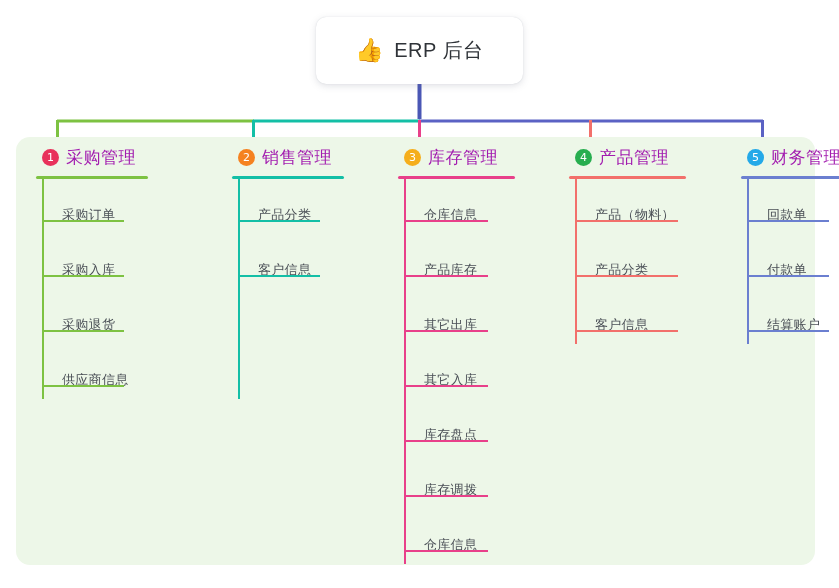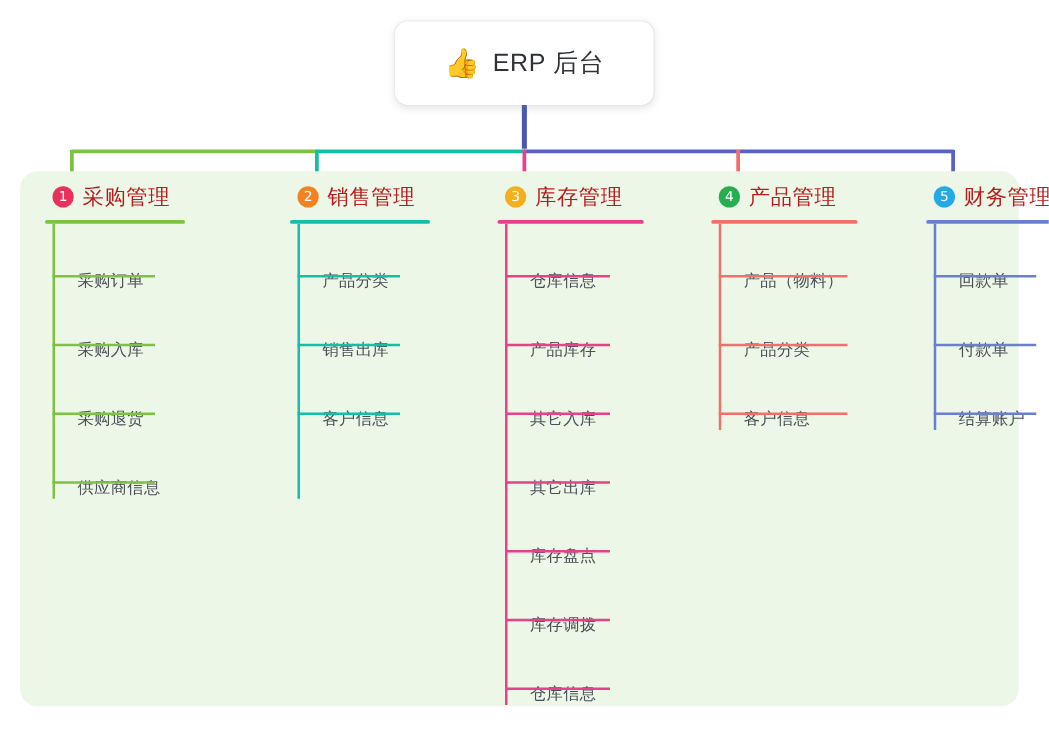--- a/index.html
+++ b/index.html
@@ -93,21 +93,21 @@
     color: #ffffff;
     font-size: 11px;
     line-height: 17px;
     text-align: center;
     font-family: "DejaVu Sans", sans-serif;
     flex: 0 0 auto;
     box-sizing: border-box;
   }
   .col-title {
     font-size: 17px;
-    color: #b91c1c;
+    color: #a21caf;
     letter-spacing: 0.5px;
   }
   .col-rule {
     height: 3px;
     border-radius: 2px;
     margin-top: 7px;
   }
 
   
   .items {
@@ -119,21 +119,21 @@
     left: 6px;
     top: 0;
     width: 2px;
     bottom: 0;
   }
   .item {
     position: relative;
     height: 55px;
     box-sizing: border-box;
     display: flex;
-    align-items: flex-end;
+    align-items: center;
   }
   .item-label {
     margin-left: 26px;
     margin-top: 17px;
     font-size: 13px;
     color: #4a4f56;
     white-space: nowrap;
     letter-spacing: 0.3px;
   }
   .item-rule {
@@ -203,24 +203,20 @@
           <span class="col-title">销售管理</span>
         </div>
         <div class="col-rule" style="background: rgb(19, 191, 166); width: 112px;"></div>
         <div class="items">
           <div class="spine" style="background: rgb(19, 191, 166); height: 220px;"></div>
           <div class="item">
             <span class="item-label">产品分类</span>
             <div class="item-rule" style="background: rgb(19, 191, 166); width: 82px;"></div>
           </div>
           <div class="item">
-            <span class="item-label">销售出库</span>
-            <div class="item-rule" style="background: rgb(19, 191, 166); width: 82px;"></div>
-          </div>
-          <div class="item">
             <span class="item-label">客户信息</span>
             <div class="item-rule" style="background: rgb(19, 191, 166); width: 82px;"></div>
           </div>
         </div>
       </div>
       <div class="column" style="left: 398px;">
         <div class="col-header">
           <span class="badge" style="background: rgb(245, 174, 28);">3</span>
           <span class="col-title">库存管理</span>
         </div>
@@ -229,25 +225,25 @@
           <div class="spine" style="background: rgb(232, 64, 138); height: 385px;"></div>
           <div class="item">
             <span class="item-label">仓库信息</span>
             <div class="item-rule" style="background: rgb(232, 64, 138); width: 84px;"></div>
           </div>
           <div class="item">
             <span class="item-label">产品库存</span>
             <div class="item-rule" style="background: rgb(232, 64, 138); width: 84px;"></div>
           </div>
           <div class="item">
+            <span class="item-label">其它出库</span>
+            <div class="item-rule" style="background: rgb(232, 64, 138); width: 84px;"></div>
+          </div>
+          <div class="item">
             <span class="item-label">其它入库</span>
-            <div class="item-rule" style="background: rgb(232, 64, 138); width: 84px;"></div>
-          </div>
-          <div class="item">
-            <span class="item-label">其它出库</span>
             <div class="item-rule" style="background: rgb(232, 64, 138); width: 84px;"></div>
           </div>
           <div class="item">
             <span class="item-label">库存盘点</span>
             <div class="item-rule" style="background: rgb(232, 64, 138); width: 84px;"></div>
           </div>
           <div class="item">
             <span class="item-label">库存调拨</span>
             <div class="item-rule" style="background: rgb(232, 64, 138); width: 84px;"></div>
           </div>

